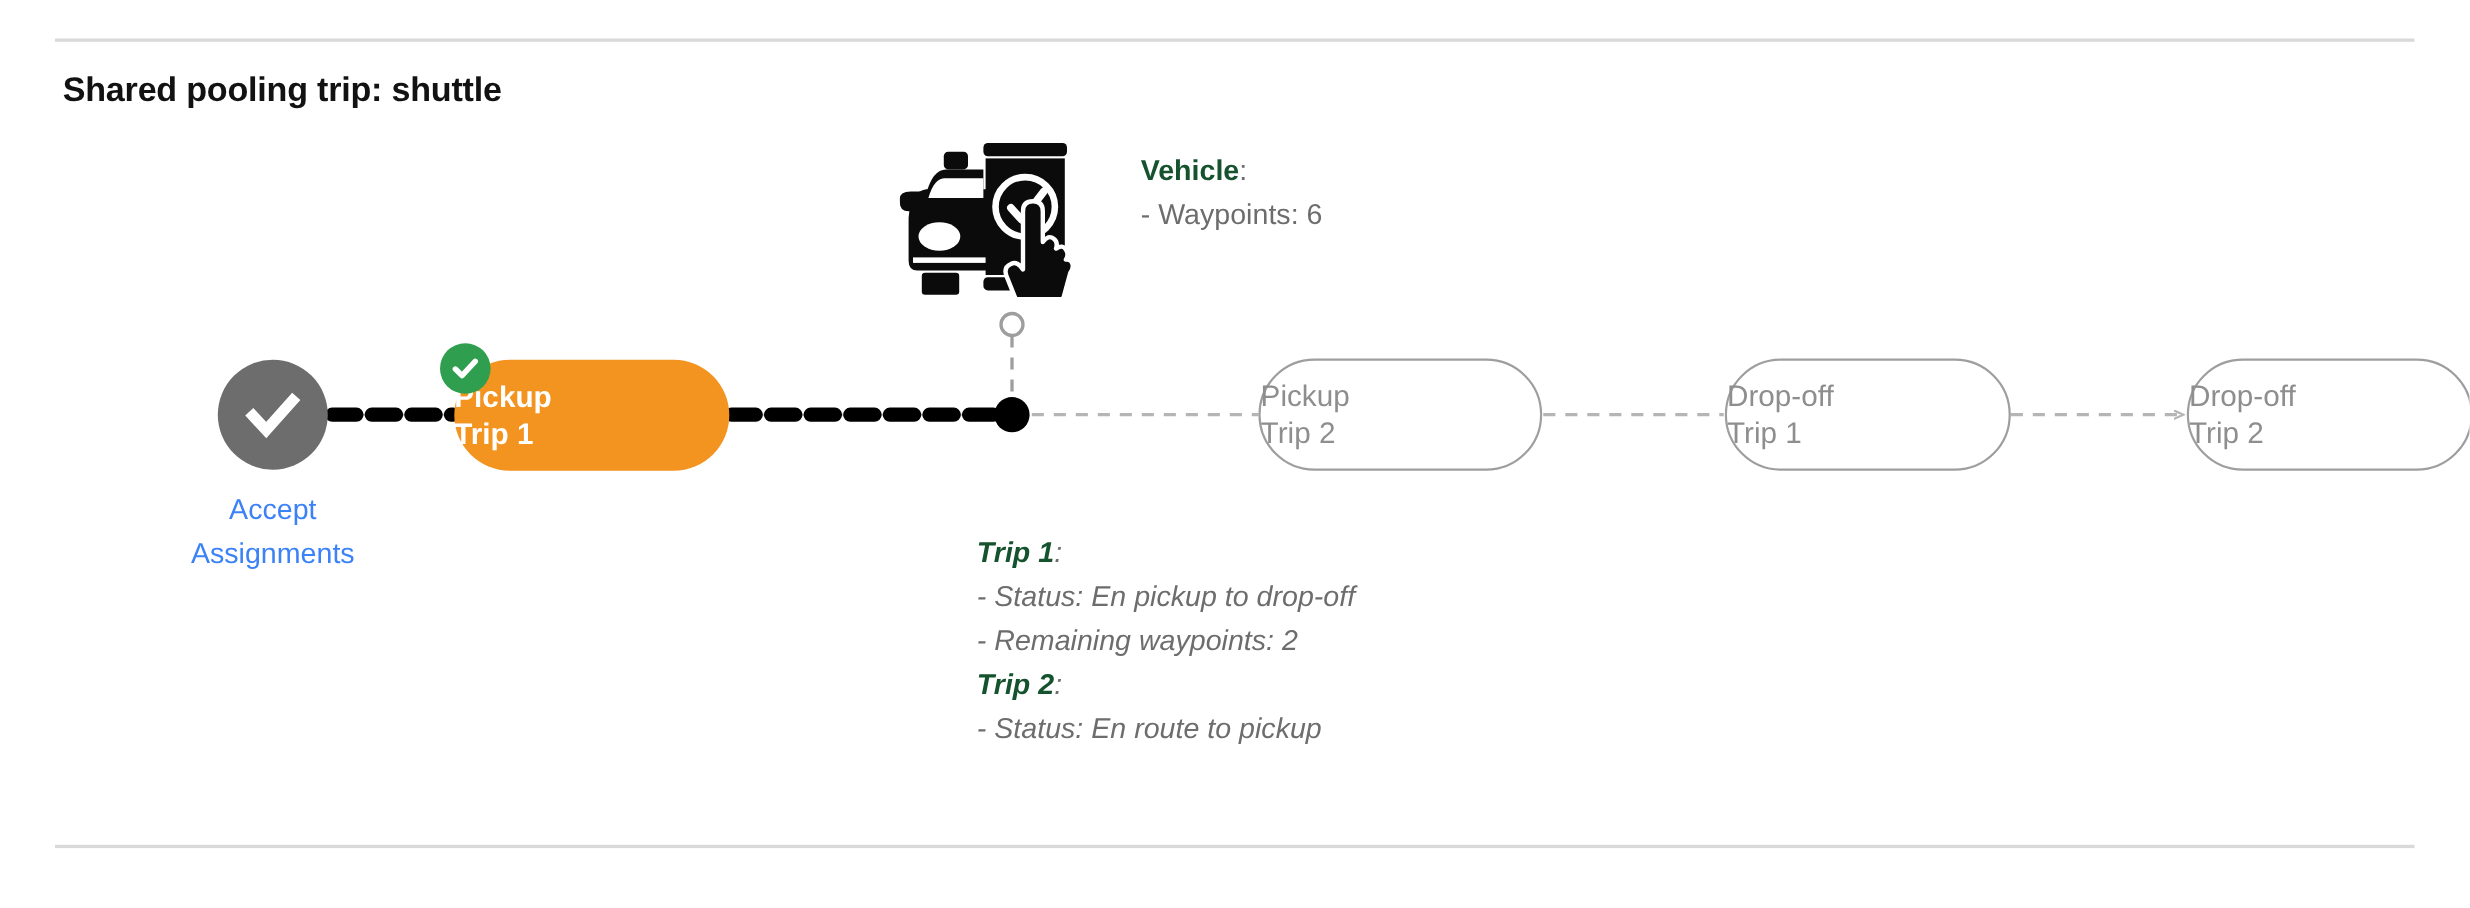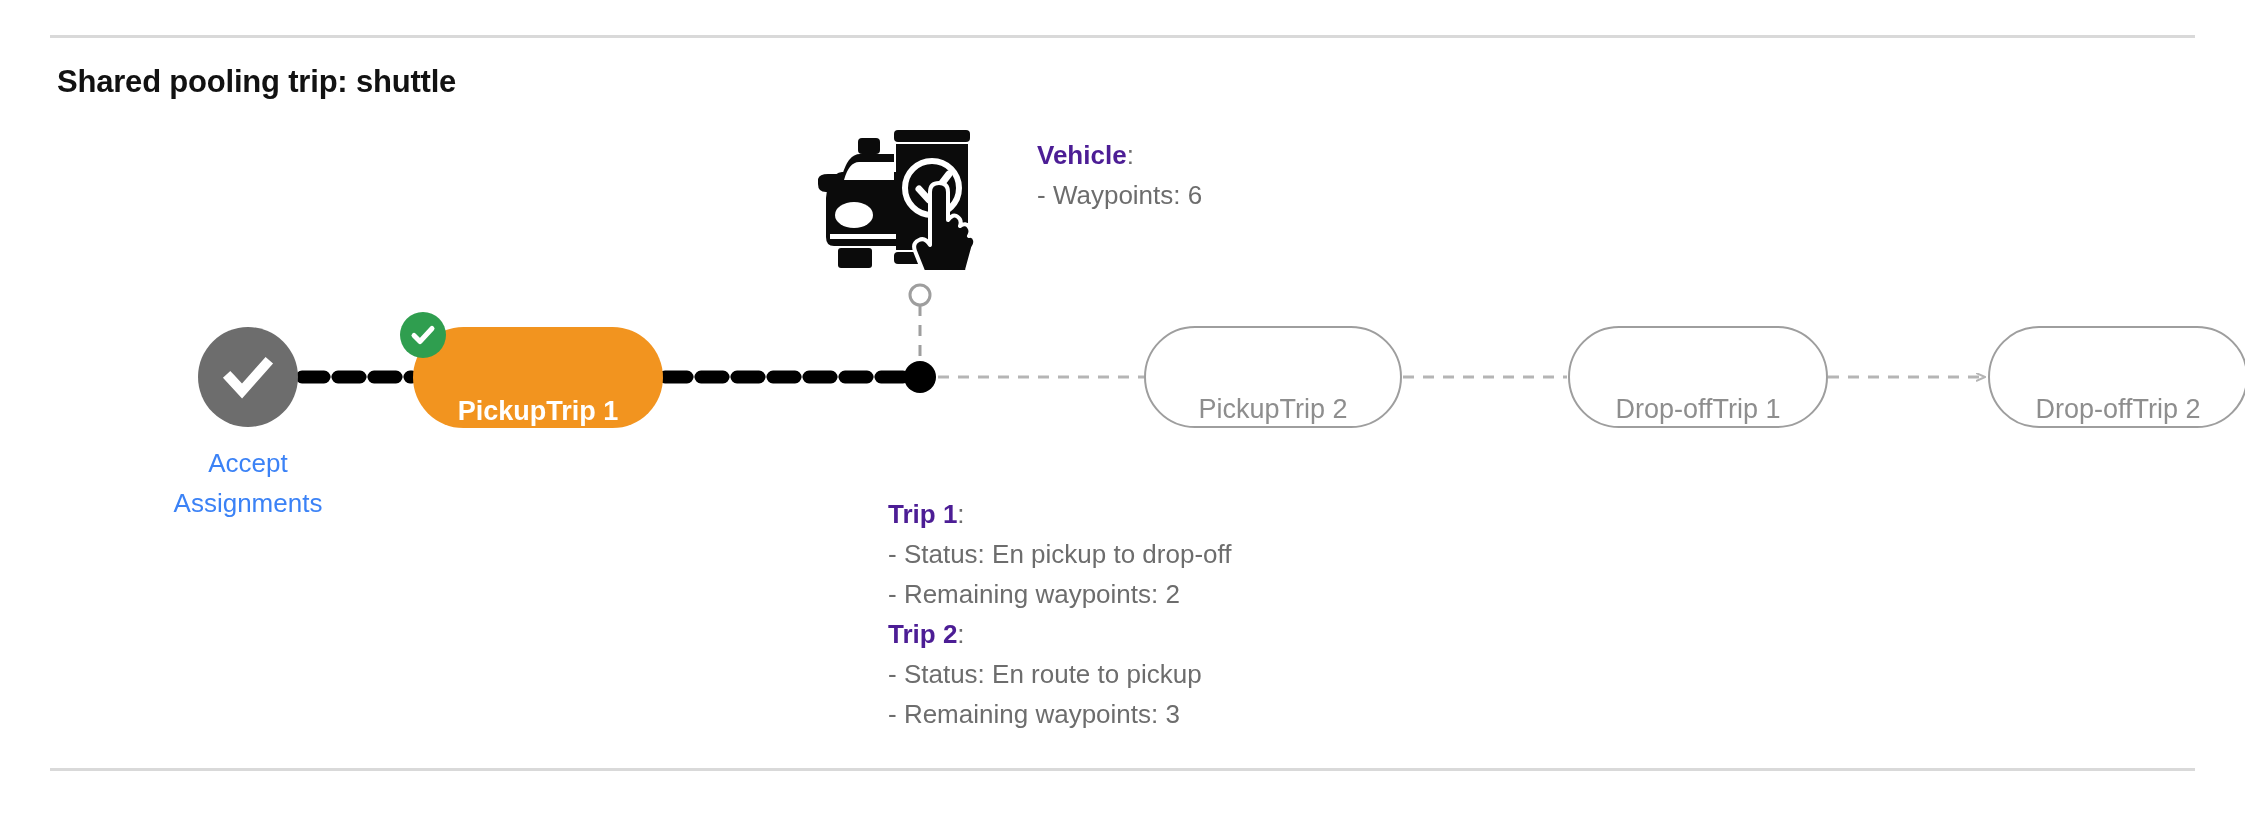--- a/index.html
+++ b/index.html
@@ -83,21 +83,22 @@
     color: #3b82f6;
     white-space: pre-line;
   }
 
   
   .pill {
     position: absolute;
     box-sizing: border-box;
     border-radius: 52px;
     display: flex;
-    align-items: flex-end;
+    flex-direction: column;
+    align-items: flex-start;
     justify-content: center;
     font-size: 27px;
     line-height: 34px;
     text-align: center;
   }
   .pill .pill-line { white-space: nowrap; display: block; }
 
   .pill-active {
     background: #f2941f;
     color: #ffffff;
@@ -134,24 +135,24 @@
 
   
   .annotation {
     position: absolute;
     font-size: 26px;
     line-height: 40px;
     color: #6d6d6d;
     white-space: nowrap;
   }
   .annotation .ann-row { display: block; }
-  .annotation .ann-strong { font-weight: bold; color: #4c1d95; }
+  .annotation .ann-strong { font-weight: bold; color: #14532d; }
 
   .vehicle-annotation { left: 1037px; top: 135px; }
-  .trip-annotation    { left: 888px;  top: 494px; }
+  .trip-annotation    { left: 888px;  top: 482px; font-style: italic; }
 </style>
 </head>
 <body>
 
 <div class="canvas">
 
   <div class="divider divider-top"></div>
   <div class="divider divider-bottom"></div>
 
   <div class="page-title">Shared pooling trip: shuttle</div>
@@ -267,16 +268,15 @@
     <span class="ann-row"><span class="ann-strong">Vehicle</span><span>:</span></span>
     <span class="ann-row">- Waypoints: 6</span>
   </div>
 
   <div class="annotation trip-annotation">
     <span class="ann-row"><span class="ann-strong">Trip 1</span><span>:</span></span>
     <span class="ann-row">- Status:  En pickup to drop-off</span>
     <span class="ann-row">- Remaining waypoints: 2</span>
     <span class="ann-row"><span class="ann-strong">Trip 2</span><span>:</span></span>
     <span class="ann-row">- Status:  En route to pickup</span>
-    <span class="ann-row">- Remaining waypoints: 3</span>
   </div>
 
 </div>
 
 </body></html>

